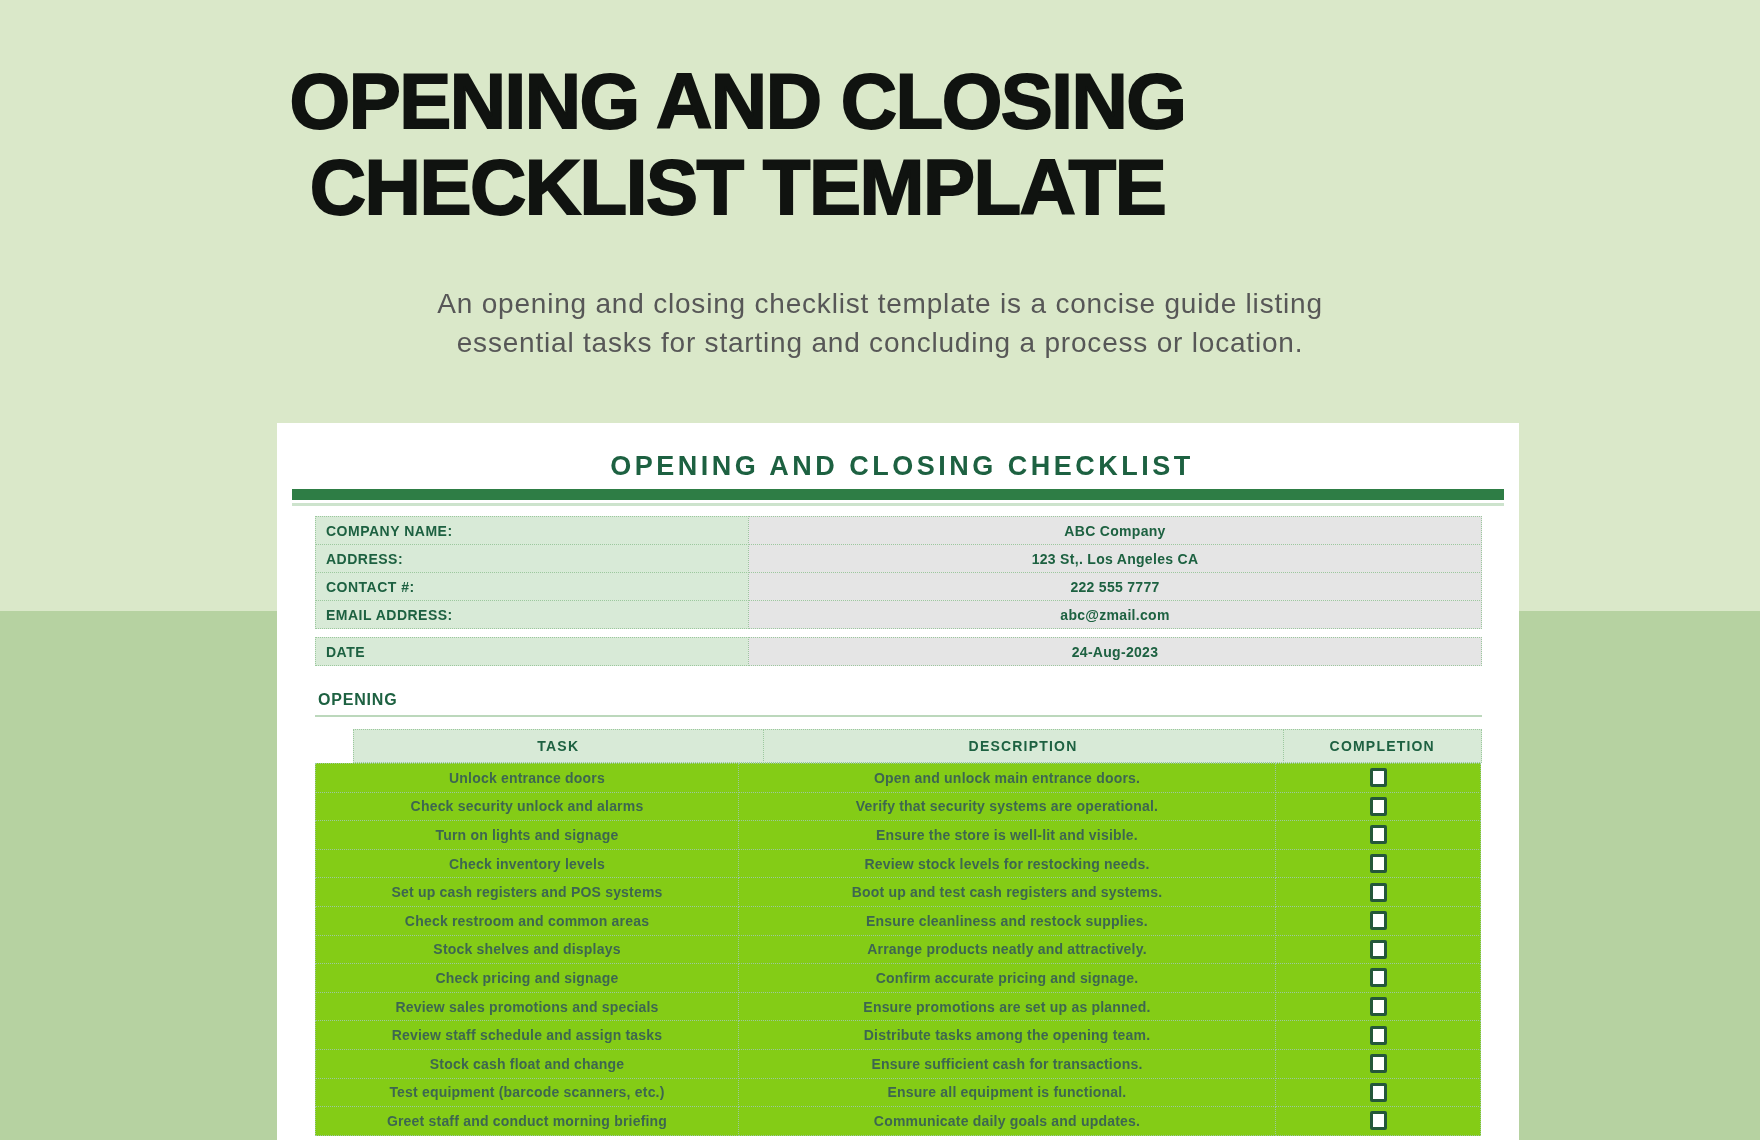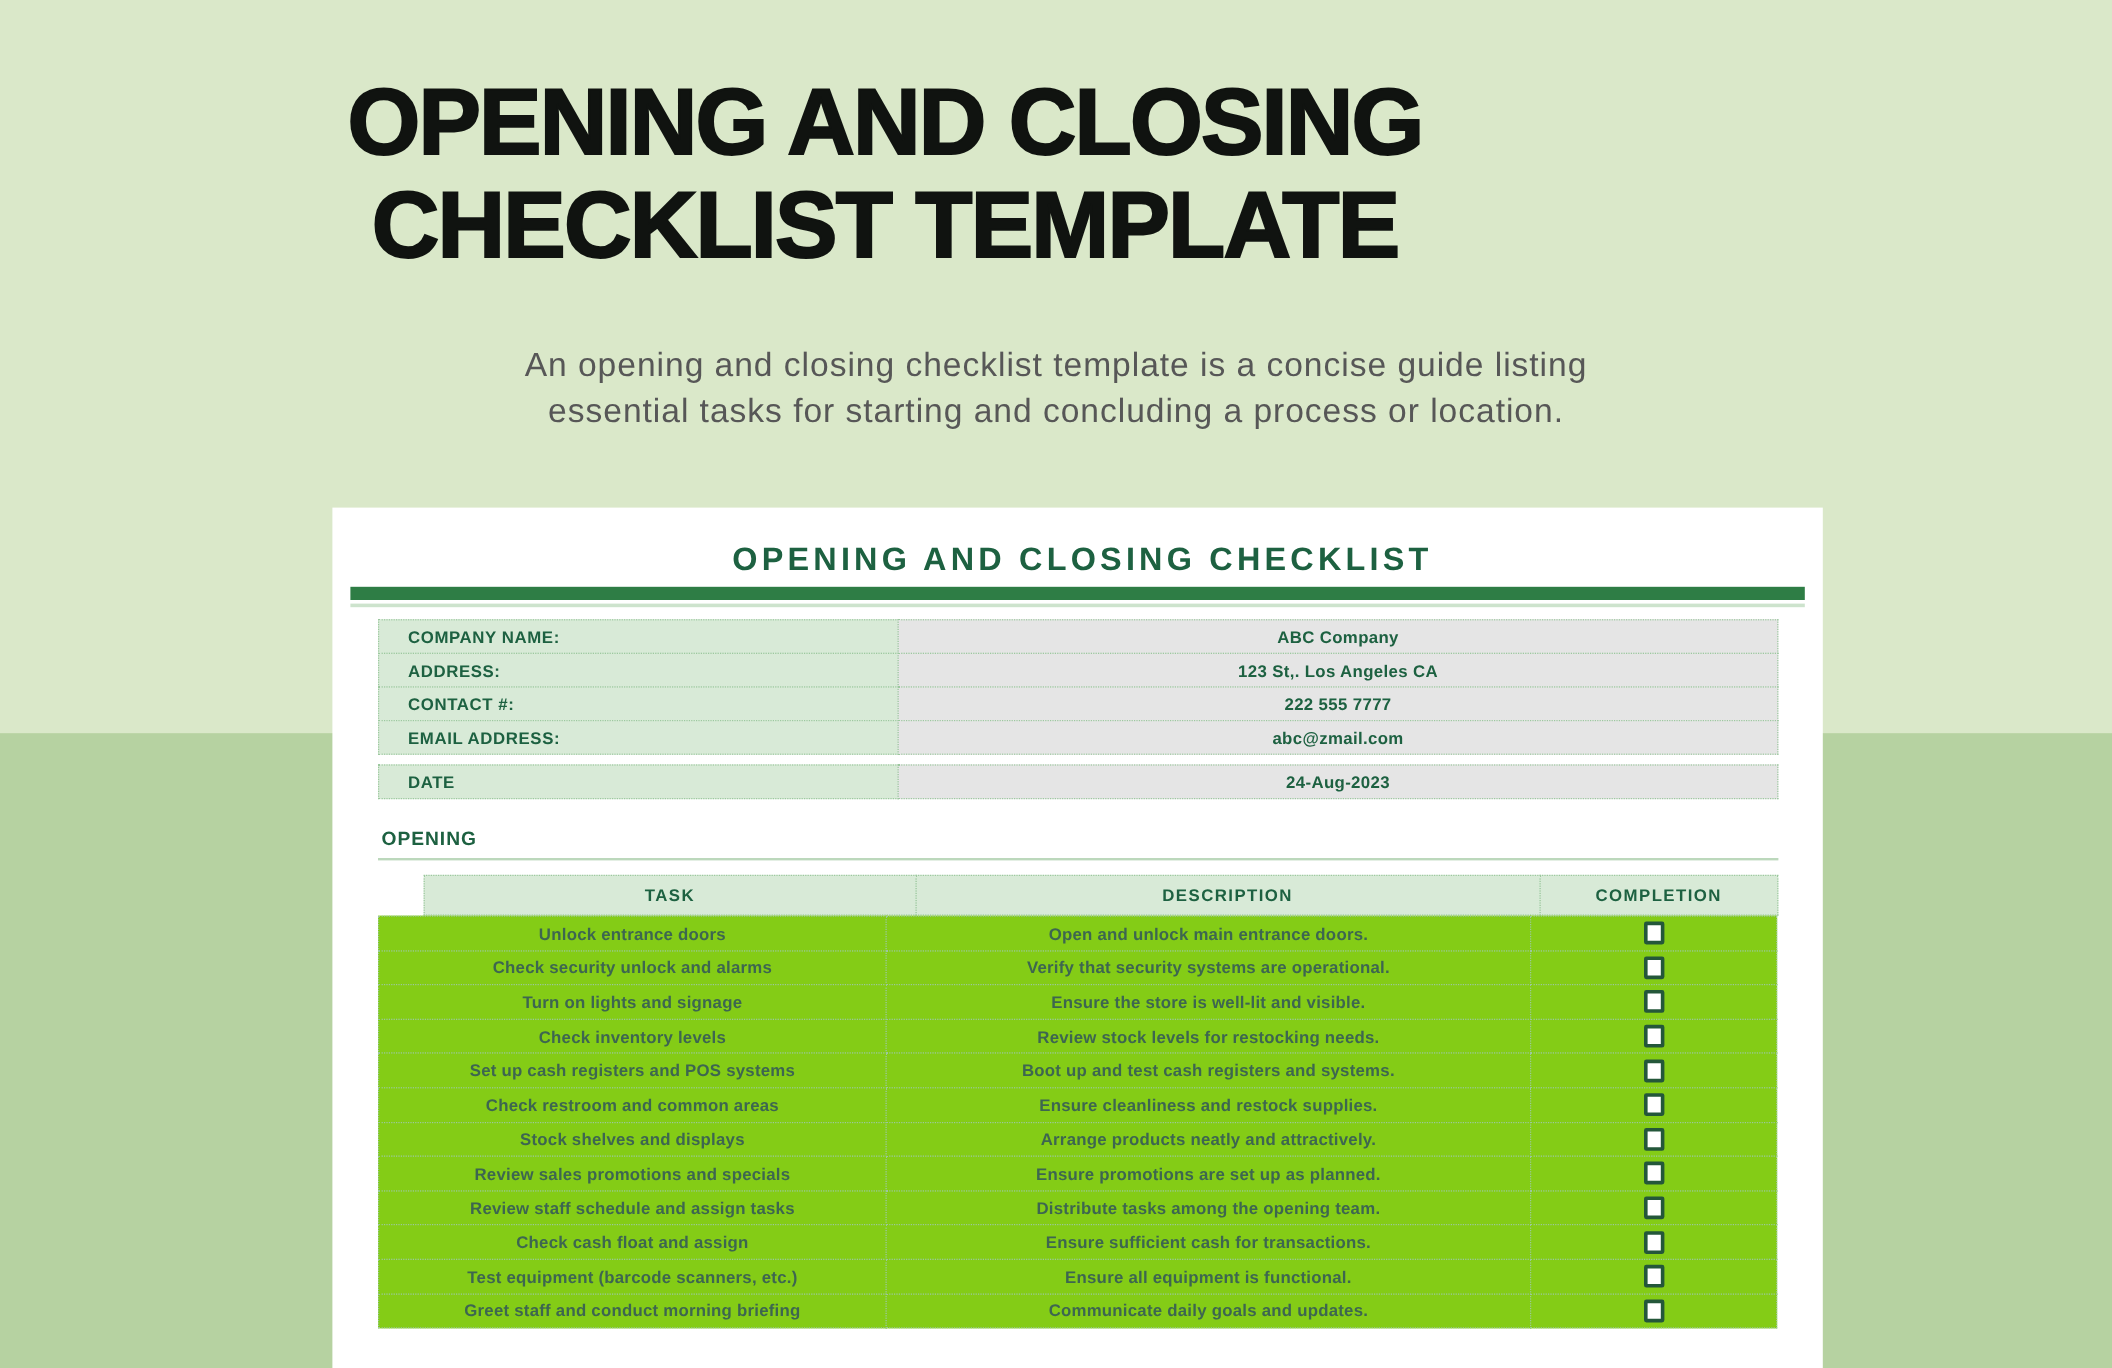--- a/index.html
+++ b/index.html
@@ -36,21 +36,21 @@
   }
   .accent-bar{position:absolute;left:15px;top:66px;width:1212px;height:11px;background:var(--accent);}
   .accent-line{position:absolute;left:15px;top:80px;width:1212px;height:3px;background:var(--accent_soft);}
 
   .info-table{position:absolute;left:38px;top:93px;width:1167px;}
   .irow{display:flex;height:29px;}
   .irow + .irow{margin-top:-1px;}
   .irow.detached{margin-top:8px;}
   .ilabel{
     width:434px;background:var(--mint);border:1px dotted var(--dot_border);
-    display:flex;align-items:center;padding-left:24px;
+    display:flex;align-items:center;padding-left:10px;
     font-size:14px;font-weight:bold;letter-spacing:.5px;color:var(--green_dark);
   }
   .ivalue{
     flex:1;margin-left:-1px;background:#e5e5e5;border:1px dotted var(--dot_border);
     display:flex;align-items:center;justify-content:center;
     font-size:14px;font-weight:bold;letter-spacing:.3px;color:var(--green_dark);
   }
 
   .section-label{
     position:absolute;left:41px;top:268px;
@@ -171,35 +171,42 @@
           </div>
         </div>
         <div class="trow">
           <div class="cell c-task">Stock shelves and displays</div>
           <div class="cell c-desc">Arrange products neatly and attractively.</div>
           <div class="cell c-comp">
             <span class="checkbox"></span>
           </div>
         </div>
         <div class="trow">
+          <div class="cell c-task">Check pricing and signage</div>
+          <div class="cell c-desc">Confirm accurate pricing and signage.</div>
+          <div class="cell c-comp">
+            <span class="checkbox"></span>
+          </div>
+        </div>
+        <div class="trow">
           <div class="cell c-task">Review sales promotions and specials</div>
           <div class="cell c-desc">Ensure promotions are set up as planned.</div>
           <div class="cell c-comp">
             <span class="checkbox"></span>
           </div>
         </div>
         <div class="trow">
           <div class="cell c-task">Review staff schedule and assign tasks</div>
           <div class="cell c-desc">Distribute tasks among the opening team.</div>
           <div class="cell c-comp">
             <span class="checkbox"></span>
           </div>
         </div>
         <div class="trow">
-          <div class="cell c-task">Check cash float and assign</div>
+          <div class="cell c-task">Stock cash float and change</div>
           <div class="cell c-desc">Ensure sufficient cash for transactions.</div>
           <div class="cell c-comp">
             <span class="checkbox"></span>
           </div>
         </div>
         <div class="trow">
           <div class="cell c-task">Test equipment (barcode scanners, etc.)</div>
           <div class="cell c-desc">Ensure all equipment is functional.</div>
           <div class="cell c-comp">
             <span class="checkbox"></span>

